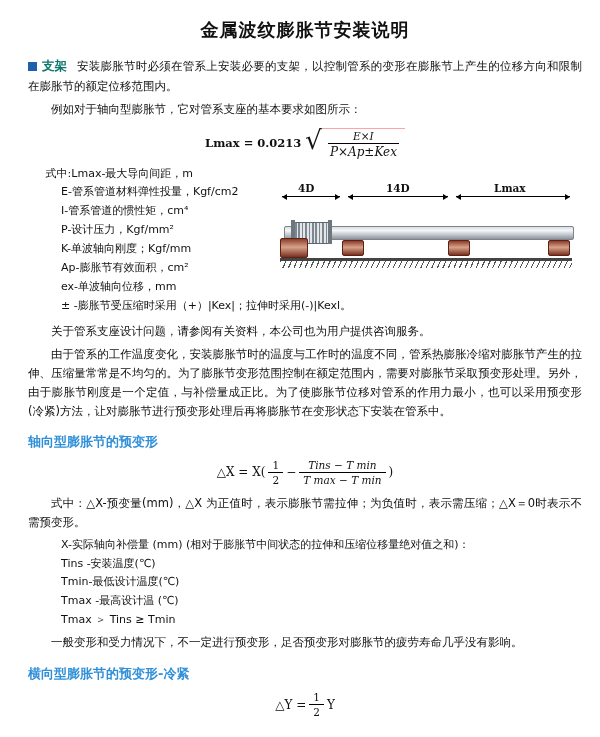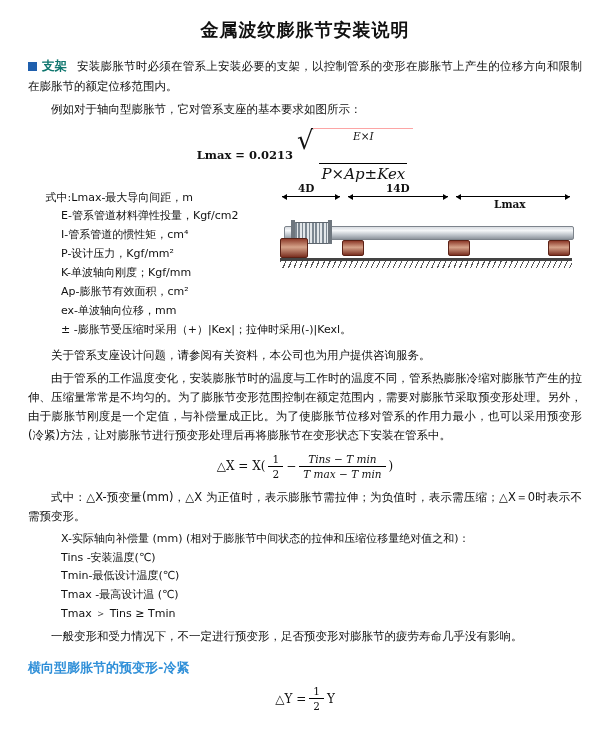--- a/index.html
+++ b/index.html
@@ -31,21 +31,21 @@
   }
   .formula{
     display:inline-flex;align-items:center;gap:4px;font-size:11.5px;
     font-family:"DejaVu Serif","Liberation Serif",serif;
   }
   .formula b{font-weight:bold;}
   .sqrt{display:inline-flex;align-items:stretch;}
   .sqrt .radical{font-size:26px;line-height:26px;}
   .frac{display:inline-flex;flex-direction:column;align-items:center;border-top:1px solid #fca5a5;padding:0 6px;margin-top:1px;}
   .frac .num{padding:1px 2px 1px;font-size:10.5px;font-style:italic;}
-  .frac .den{border-top:1px solid #000;padding:1px 2px 0;font-size:15px;font-style:italic;margin-top:20px;}
+  .frac .den{border-top:1px solid #000;padding:1px 2px 0;font-size:12px;font-style:italic;}
   .frac2{display:inline-flex;flex-direction:column;align-items:center;}
   .frac2 .num{padding:0 4px 1px;font-size:10.5px;}
   .frac2 .den{border-top:1px solid #000;padding:1px 4px 0;font-size:10.5px;}
   .eq-center{display:flex;justify-content:center;margin:8px 0 8px 0;font-size:12px;}
   .eq-center .inner{display:inline-flex;align-items:center;gap:3px;font-family:"DejaVu Serif","Liberation Serif",serif;}
   .diagram{position:absolute;right:24px;top:182px;width:300px;height:110px;}
   .dim-row{position:absolute;left:0;top:0;width:300px;height:18px;}
   .dim-label{position:absolute;font-size:10.5px;font-weight:bold;font-family:"DejaVu Serif","Liberation Serif",serif;}
   .arrowline{position:absolute;height:1px;background:#000;top:14px;}
   .arrowline:before,.arrowline:after{content:"";position:absolute;top:-2.5px;border-top:3px solid transparent;border-bottom:3px solid transparent;}
@@ -107,40 +107,41 @@
     <div>ex-单波轴向位移，mm</div>
     <div>± -膨胀节受压缩时采用（+）|Kex|；拉伸时采用(-)|Kexl。</div>
   </div>
 
   <p class="indent" style="margin-top:6px;">关于管系支座设计问题，请参阅有关资料，本公司也为用户提供咨询服务。</p>
 
   <div class="diagram">
     <div class="dim-row">
       <span class="dim-label" style="left:22px;top:0;">4D</span>
       <span class="dim-label" style="left:110px;top:0;">14D</span>
-      <span class="dim-label" style="left:218px;top:16px;">Lmax</span>
+      <span class="dim-label" style="left:218px;top:0;">Lmax</span>
       <span class="arrowline" style="left:6px;width:58px;"></span>
       <span class="arrowline" style="left:72px;width:100px;"></span>
       <span class="arrowline" style="left:180px;width:114px;"></span>
     </div>
     <div class="pipe"></div>
     <div class="bellow"></div>
     <div class="flange" style="left:15px;"></div>
     <div class="flange" style="left:52px;"></div>
     <div class="support" style="left:4px;"></div>
     <div class="support small" style="left:66px;"></div>
     <div class="support small" style="left:172px;"></div>
     <div class="support small" style="left:272px;"></div>
     <div class="ground"></div>
     <div class="ghatch"></div>
   </div>
 
 
   <p class="indent">由于管系的工作温度变化，安装膨胀节时的温度与工作时的温度不同，管系热膨胀冷缩对膨胀节产生的拉伸、压缩量常常是不均匀的。为了膨胀节变形范围控制在额定范围内，需要对膨胀节采取预变形处理。另外，由于膨胀节刚度是一个定值，与补偿量成正比。为了使膨胀节位移对管系的作用力最小，也可以采用预变形(冷紧)方法，让对膨胀节进行预变形处理后再将膨胀节在变形状态下安装在管系中。</p>
 
+  <div class="sub-head">轴向型膨胀节的预变形</div>
 
   <div class="eq-center">
     <span class="inner">
       <span>△X = X(</span>
       <span class="frac2">
         <span class="num">1</span>
         <span class="den">2</span>
       </span>
       <span>−</span>
       <span class="frac2">

